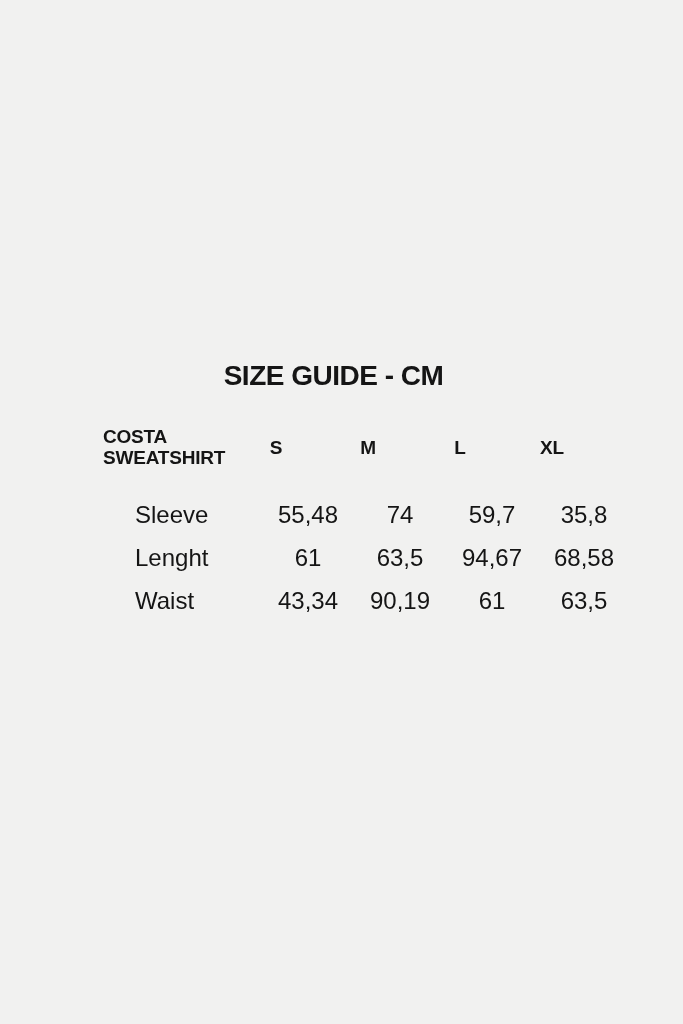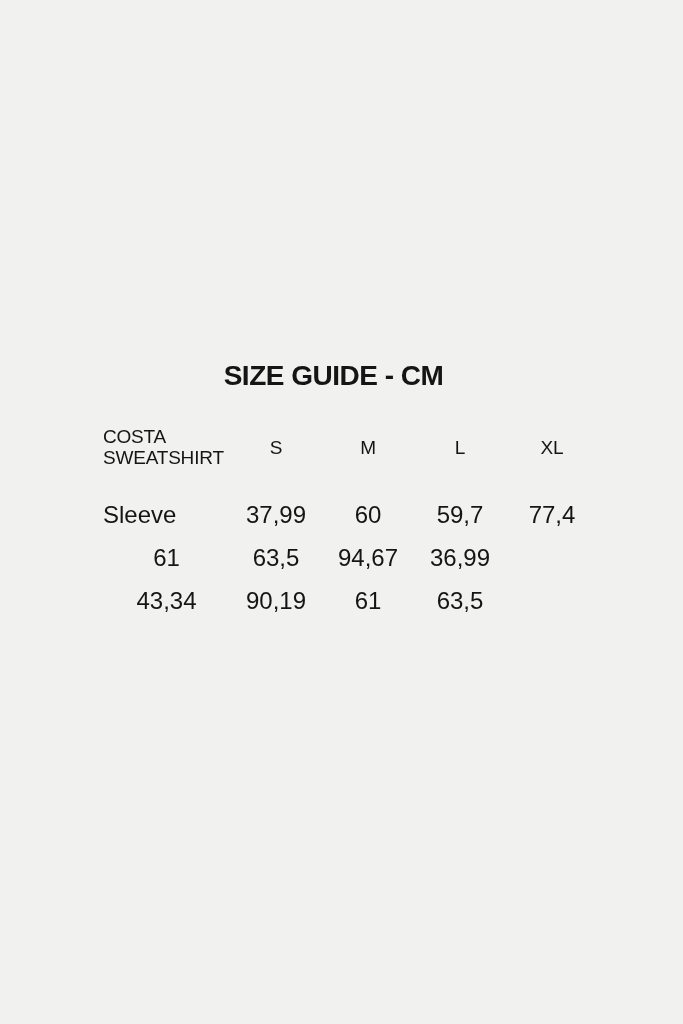--- a/index.html
+++ b/index.html
@@ -36,26 +36,27 @@
     width: 495px;
   }
   .row {
     display: grid;
     grid-template-columns: 127px 92px 92px 92px 92px;
     align-items: center;
   }
   .header-row {
     height: 42px;
     font-size: 19px;
-    font-weight: normal;
+    font-weight: bold;
     line-height: 21px;
     letter-spacing: -0.2px;
   }
   .data-rows {
     margin-top: 25px;
+    margin-left: 32px;
   }
   .data-rows .row {
     height: 43px;
     font-size: 24px;
     line-height: 1;
   }
   .cell {
     text-align: center;
   }
   .cell.label {
@@ -76,34 +77,36 @@
       <div class="cell">S</div>
       <div class="cell">M</div>
       <div class="cell">L</div>
       <div class="cell">XL</div>
     </div>
 
     <div class="data-rows">
 
       <div class="row">
         <div class="cell label">Sleeve</div>
-        <div class="cell">37,99</div>
-        <div class="cell">60</div>
+        <div class="cell">55,48</div>
+        <div class="cell">74</div>
         <div class="cell">59,7</div>
-        <div class="cell">77,4</div>
+        <div class="cell">35,8</div>
       </div>
 
       <div class="row">
+        <div class="cell label">Lenght</div>
         <div class="cell">61</div>
         <div class="cell">63,5</div>
         <div class="cell">94,67</div>
-        <div class="cell">36,99</div>
+        <div class="cell">68,58</div>
       </div>
 
       <div class="row">
+        <div class="cell label">Waist</div>
         <div class="cell">43,34</div>
         <div class="cell">90,19</div>
         <div class="cell">61</div>
         <div class="cell">63,5</div>
       </div>
 
     </div>
   </div>
 </div>
 

